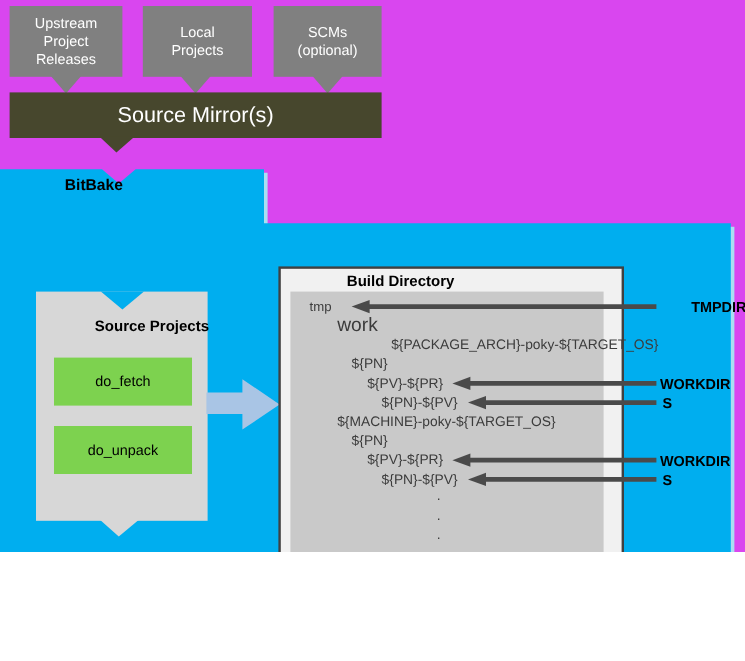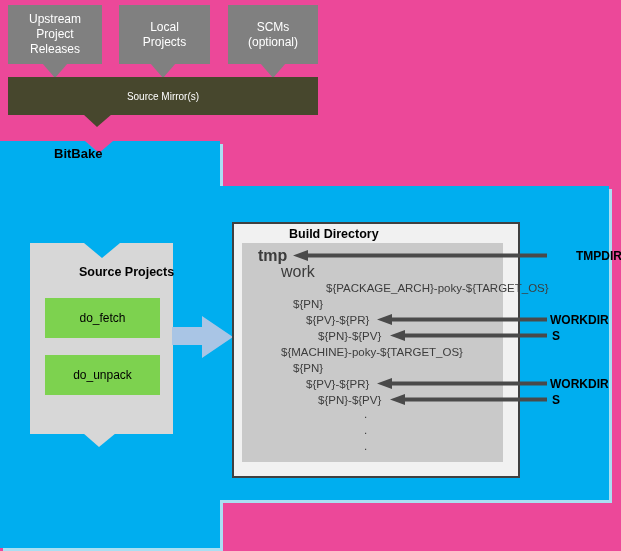--- a/index.html
+++ b/index.html
@@ -1,30 +1,30 @@
 <!DOCTYPE html>
 <html><head>
 <meta charset="utf-8">
 <style>
   html,body { margin:0; padding:0; background:#ffffff; }
   .canvas {
     position:relative;
-    width:621px; height:551px;
-    background:#ec4899;
+    width:621px; height:460px;
+    background:#d946ef;
     font-family:"Liberation Sans", sans-serif;
     overflow:hidden;
   }
   .shapes { position:absolute; left:0; top:0; }
   .src-label {
     position:absolute; color:#ffffff; font-size:12px; line-height:15px;
     display:flex; align-items:center; justify-content:center;
     text-align:center; white-space:pre-line;
   }
   .mirror-label {
-    position:absolute; color:#ffffff; font-size:10px;
+    position:absolute; color:#ffffff; font-size:18px;
     display:flex; align-items:center; justify-content:center; text-align:right;
   }
   .task-label {
     position:absolute; color:#000000; font-size:12px;
     display:flex; align-items:center; justify-content:center; text-align:center;
   }
   .tree-item {
     position:absolute; font-size:11.5px; line-height:16px;
     color:#3c3c3c; white-space:nowrap;
   }
@@ -110,21 +110,21 @@
 
   <div class="title-black" style="left:13px; top:146px; font-size:13px;">BitBake</div>
 
   <div class="title-black" style="left:38px; top:265px;">Source Projects</div>
 
   <div class="task-label" style="left:45px; top:355px; width:115px; height:40px;">do_unpack</div>
   <div class="task-label" style="left:45px; top:298px; width:115px; height:40px;">do_fetch</div>
 
   <div class="title-black" style="left:248px; top:227px;">Build Directory</div>
 
-  <div class="tree-item" style="left:258px; top:248px; font-size:16px;font-weight:bold;">tmp</div>
+  <div class="tree-item" style="left:258px; top:248px; font-size:11px;">tmp</div>
   <div class="tree-item" style="left:270px; top:264px; font-size:16px;margin-left:11px;">work</div>
   <div class="tree-item" style="left:282px; top:280px;margin-left:44px;">${PACKAGE_ARCH}-poky-${TARGET_OS}</div>
   <div class="tree-item" style="left:293px; top:296px;">${PN}</div>
   <div class="tree-item" style="left:306px; top:312px;">${PV}-${PR}</div>
   <div class="tree-item" style="left:318px; top:328px;">${PN}-${PV}</div>
   <div class="tree-item" style="left:281px; top:344px;">${MACHINE}-poky-${TARGET_OS}</div>
   <div class="tree-item" style="left:293px; top:360px;">${PN}</div>
   <div class="tree-item" style="left:306px; top:376px;">${PV}-${PR}</div>
   <div class="tree-item" style="left:318px; top:392px;">${PN}-${PV}</div>
   <div class="tree-item" style="left:364px; top:406px;">.</div>

